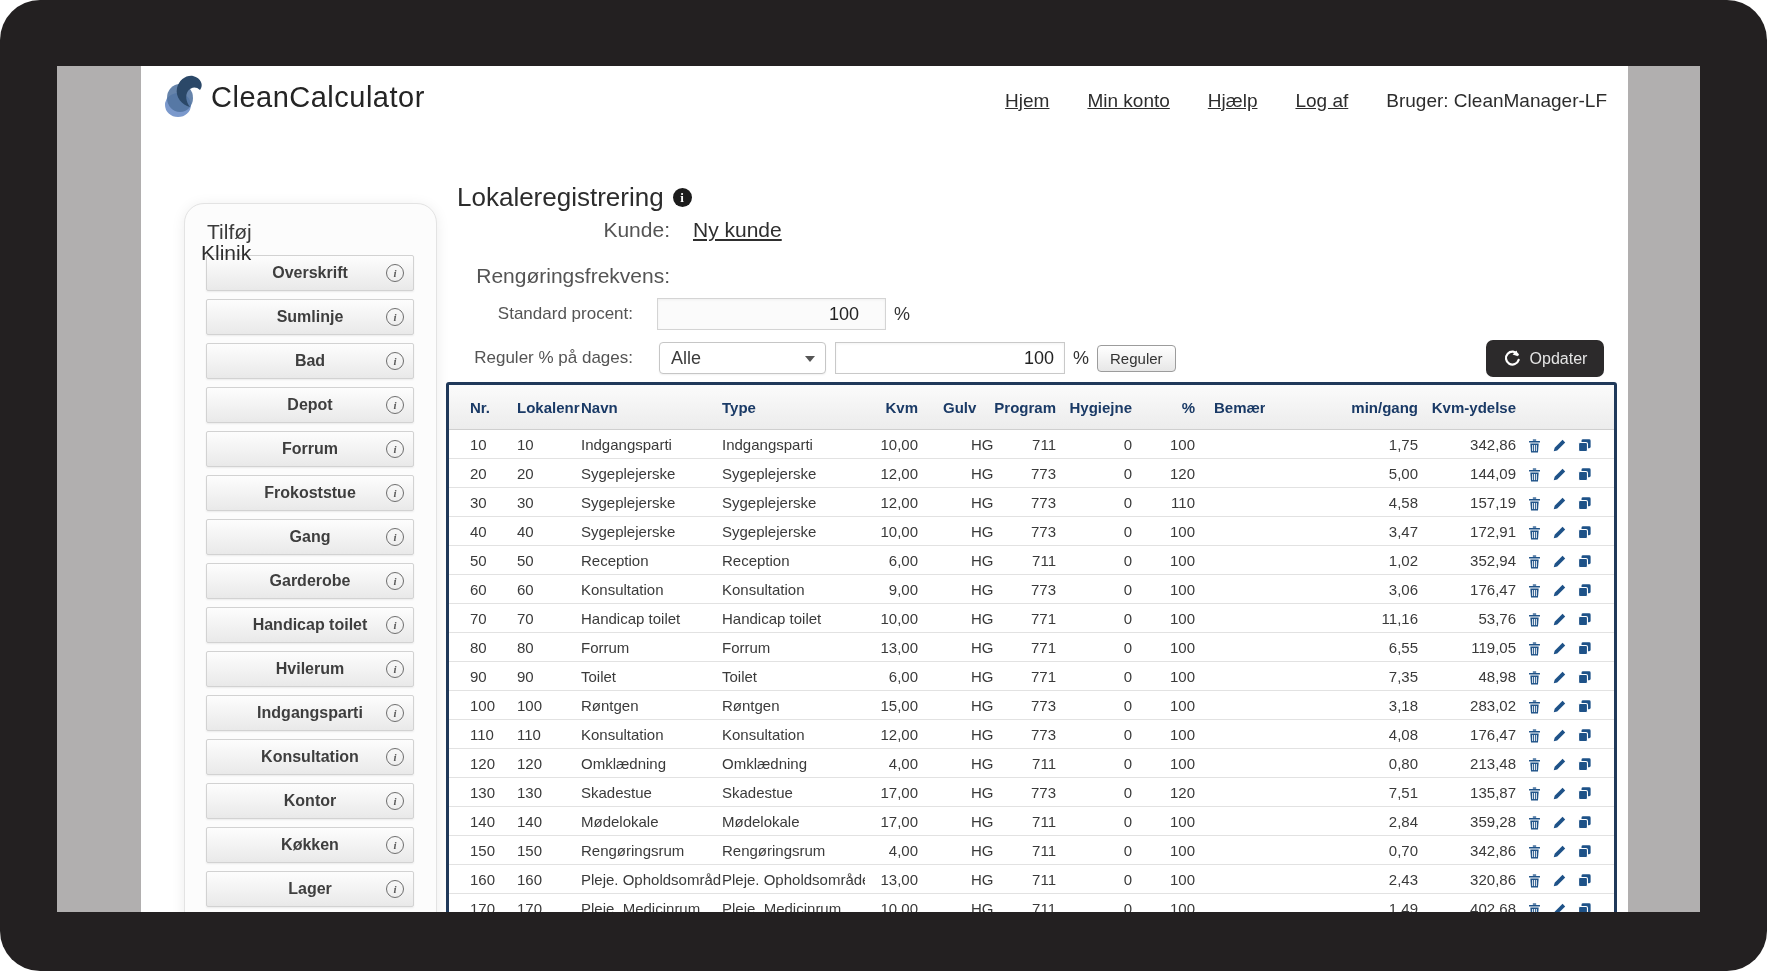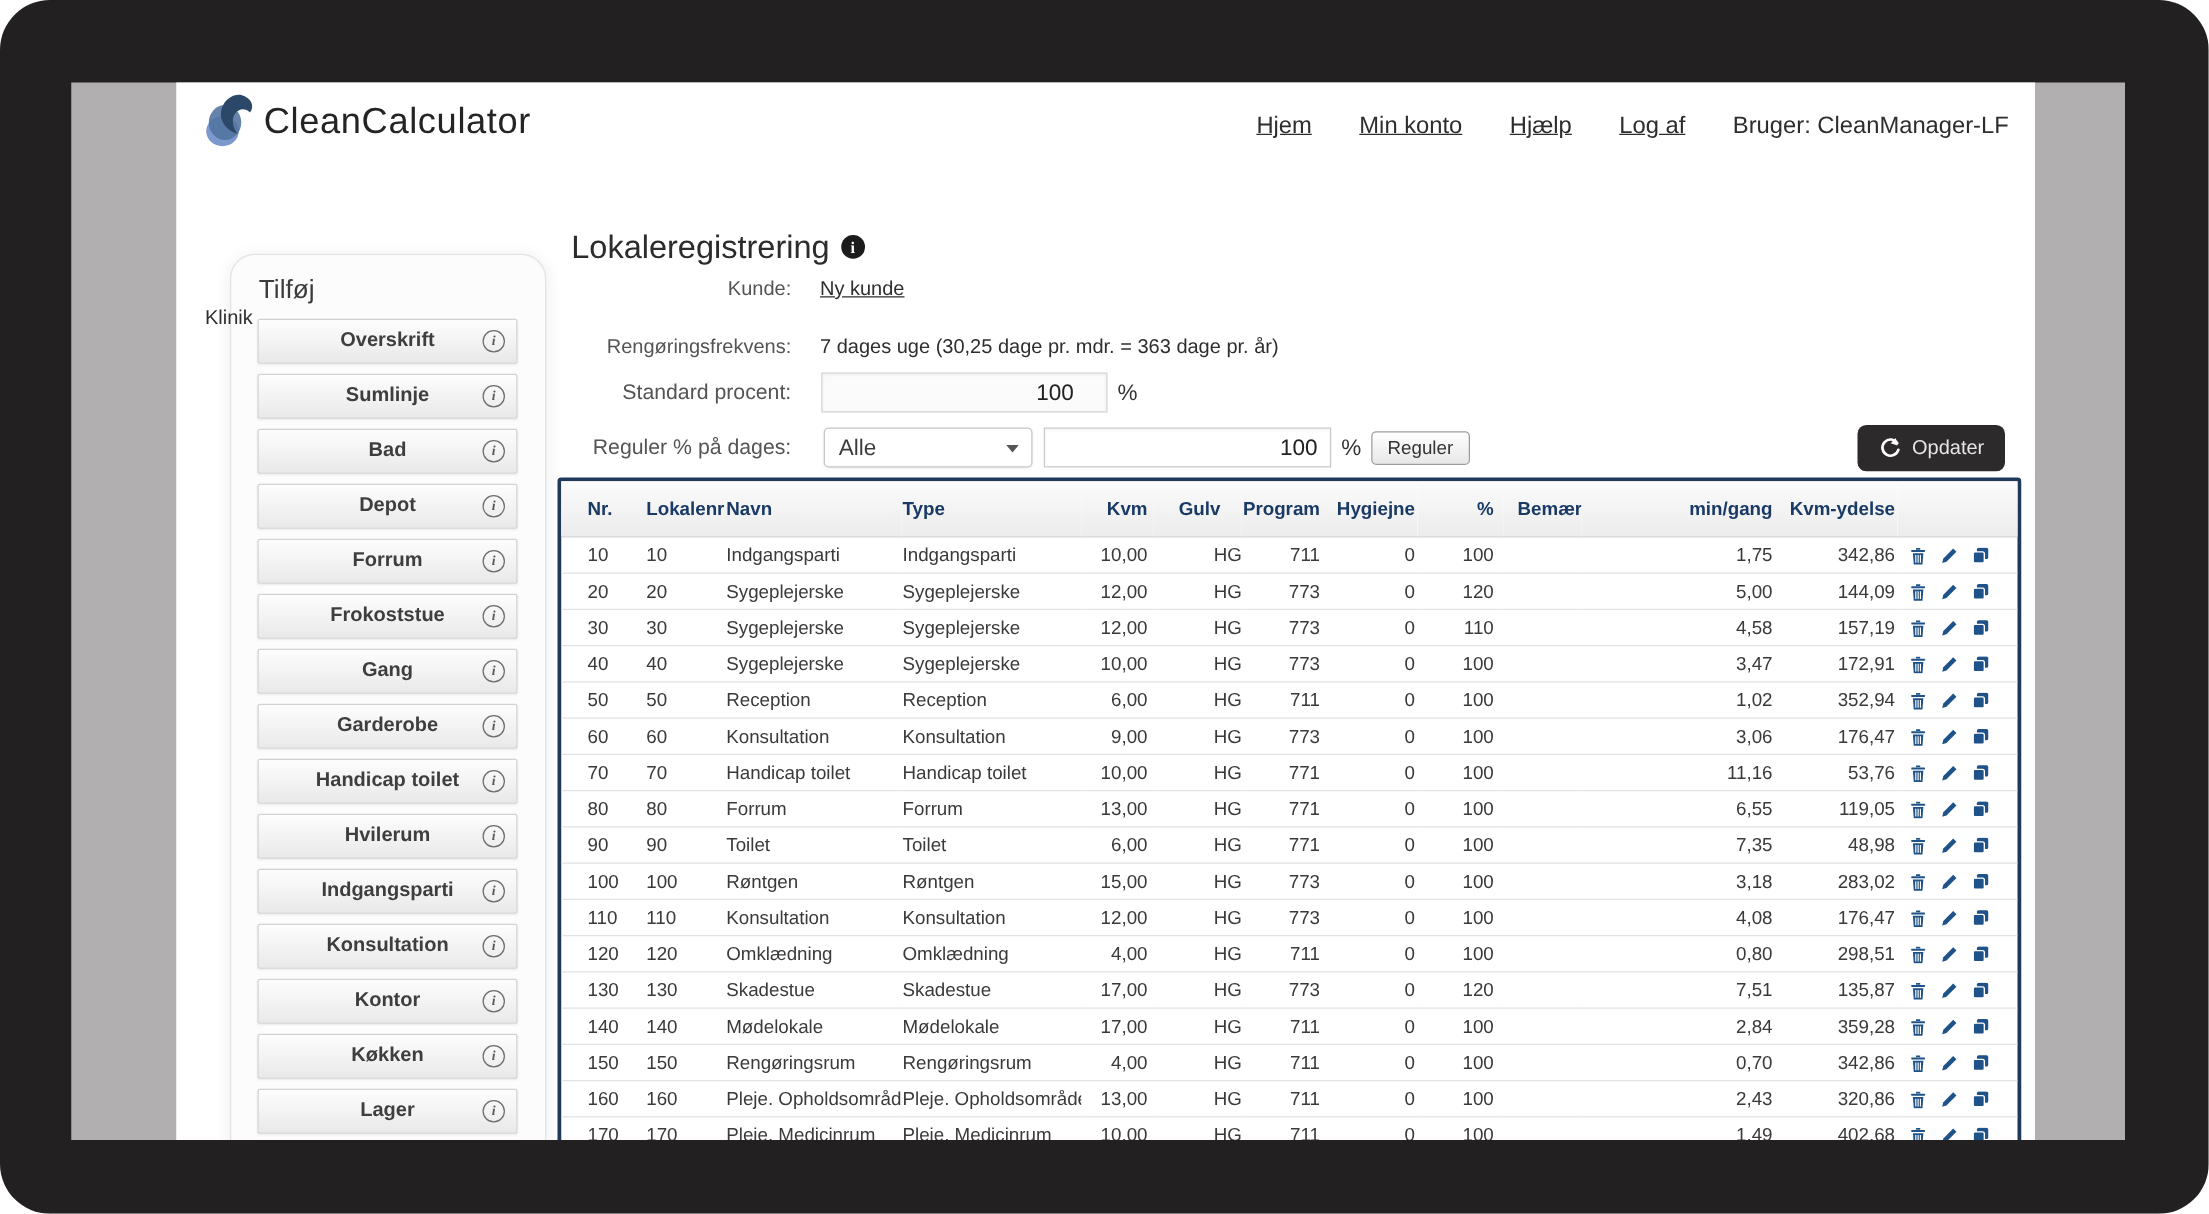--- a/index.html
+++ b/index.html
@@ -29,21 +29,21 @@
              border:1.5px solid #6e6e6e;border-radius:50%;color:#5a5a5a;font-size:11px;
              font-family:"Liberation Serif",serif;font-style:italic;font-weight:bold;
              display:flex;align-items:center;justify-content:center;}
 
   
   .title{position:absolute;left:316px;top:116px;font-size:26px;color:#2c2c2c;display:flex;align-items:center;gap:9px;}
   .info-badge{width:19px;height:19px;background:#1c1c1c;color:#fff;border-radius:50%;
               font-size:13px;font-weight:bold;font-family:"Liberation Serif",serif;
               display:flex;align-items:center;justify-content:center;cursor:pointer;}
   .form-lines{position:absolute;left:0;top:152px;}
-  .fline{display:flex;height:23px;font-size:16px;align-items:flex-end;}
+  .fline{display:flex;height:23px;font-size:21px;align-items:flex-start;margin-left:37px;}
   .flabel{display:inline-block;width:492px;text-align:right;color:#545454;flex:0 0 492px;}
   .fvalue{margin-left:23px;color:#2e2e2e;white-space:nowrap;}
   .linkish{text-decoration:underline;cursor:pointer;}
   .ctl-row{position:absolute;left:0;display:flex;align-items:center;height:36px;}
   .flabel.big{font-size:17px;line-height:36px;}
   .pct-input{margin-left:24px;width:201px;height:30px;border:1px solid #d4d4d4;background:#fbfbfb;
              text-align:right;padding:0 26px 0 0;font-size:18px;color:#222;
              font-family:inherit;box-shadow:inset 0 1px 3px rgba(0,0,0,.05);}
   .pct-input.reg{margin-left:9px;width:218px;background:#fff;border-color:#c9c9c9;padding-right:10px;}
   .select{margin-left:26px;width:154px;height:30px;border:1px solid #c6c6c6;border-radius:4px;background:#fff;
@@ -175,21 +175,20 @@
      <div id="form-lines" class="form-lines">
             <div class="fline">
               <span class="flabel">Kunde:</span>
               <span class="fvalue linkish">Ny kunde</span>
             </div>
             <div class="fline">
               <span class="fvalue">Klinik</span>
             </div>
             <div class="fline">
               <span class="flabel">Rengøringsfrekvens:</span>
-              <span class="fvalue">7 dages uge (30,25 dage pr. mdr. = 363 dage pr. år)</span>
             </div>
           </div>
 
      <div class="ctl-row" style="top:230px">
        <span class="flabel big">Standard procent:</span>
        <input class="pct-input" value="100" style="">
        <span class="unit">%</span>
      </div>
 
      <div class="ctl-row" style="top:274px">
@@ -528,21 +527,21 @@
                   <td class="c2 a-l">120</td>
                   <td class="c3 a-l">Omklædning</td>
                   <td class="c4 a-l">Omklædning</td>
                   <td class="c5 a-r">4,00</td>
                   <td class="c6 a-l">HG</td>
                   <td class="c7 a-r">711</td>
                   <td class="c8 a-r">0</td>
                   <td class="c9 a-r">100</td>
                   <td class="c10 a-l"></td>
                   <td class="c11 a-r">0,80</td>
-                  <td class="c12 a-r">298,51</td>
+                  <td class="c12 a-r">213,48</td>
                   <td class="c13"><span class="act"><svg width="13" height="14" viewBox="0 0 14 15">
                         <path d="M5.2.4h3.6v1.4H5.2z"></path>
                         <rect x="1.1" y="2.1" width="11.8" height="1.7" rx=".4"></rect>
                         <path d="M2.5 4.9h9l-.75 9.7H3.25z"></path>
                         <path d="M5 6.4v6.6M7 6.4v6.6M9 6.4v6.6" fill="none" stroke="#fff" stroke-width="1"></path>
                       </svg></span><span class="act"><svg width="13" height="13" viewBox="0 0 14 14">
                         <path d="M10.3.9l2.8 2.8-8.6 8.6-3.7 1 1-3.8z"></path>
                       </svg></span><span class="act"><svg width="13" height="13" viewBox="0 0 14 14">
                         <rect x="3.8" y="0.2" width="9.8" height="9.8" rx="1.6"></rect>
                         <rect x="0.6" y="3.8" width="9.6" height="9.6" rx="1.6" stroke="#fff" stroke-width="1.2"></rect>

